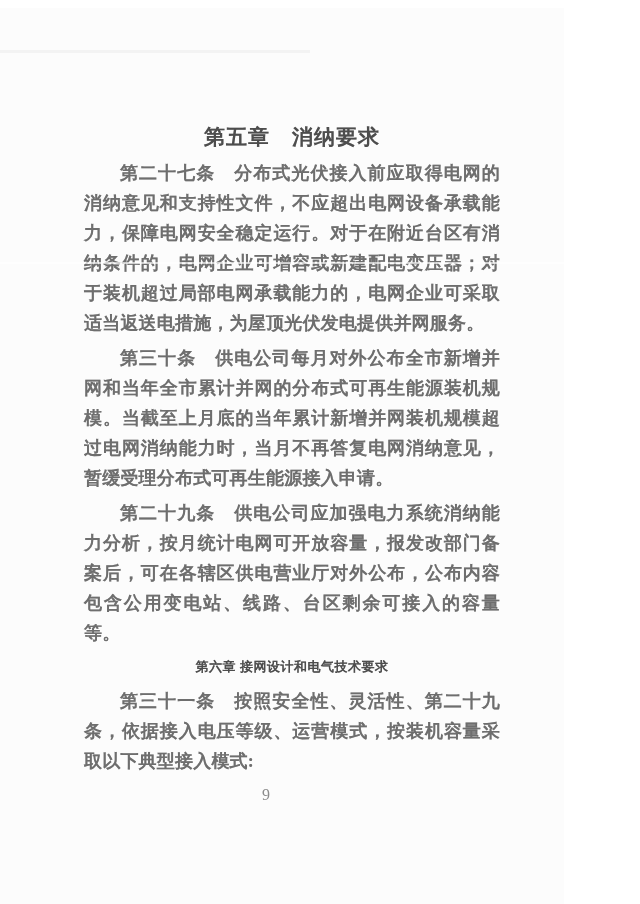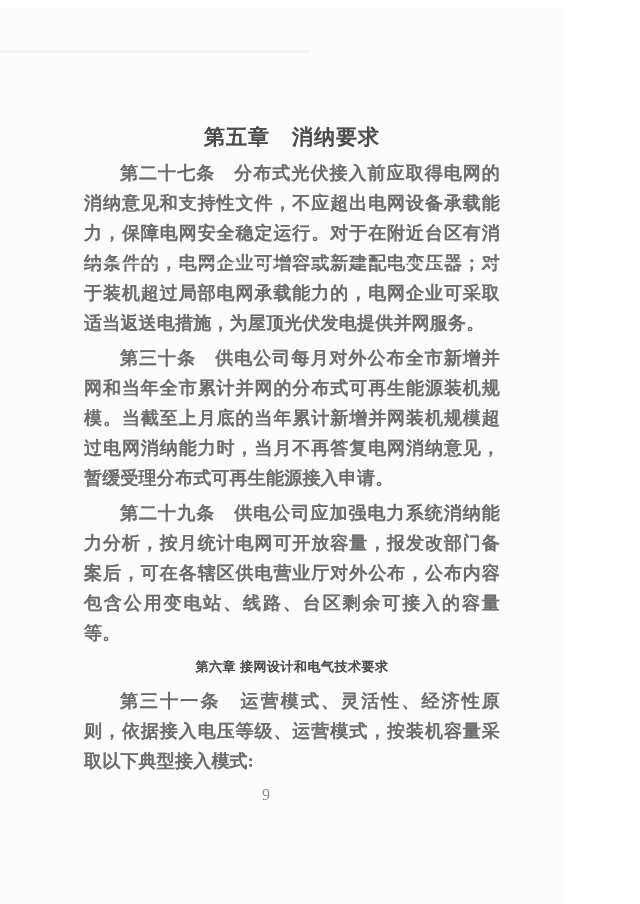--- a/index.html
+++ b/index.html
@@ -84,18 +84,18 @@
 
   <p class="para">第二十七条　分布式光伏接入前应取得电网的消纳意见和支持性文件，不应超出电网设备承载能力，保障电网安全稳定运行。对于在附近台区有消纳条件的，电网企业可增容或新建配电变压器；对于装机超过局部电网承载能力的，电网企业可采取适当返送电措施，为屋顶光伏发电提供并网服务。</p>
 
 
   <p class="para">第三十条　供电公司每月对外公布全市新增并网和当年全市累计并网的分布式可再生能源装机规模。当截至上月底的当年累计新增并网装机规模超过电网消纳能力时，当月不再答复电网消纳意见，暂缓受理分布式可再生能源接入申请。</p>
 
   <p class="para">第二十九条　供电公司应加强电力系统消纳能力分析，按月统计电网可开放容量，报发改部门备案后，可在各辖区供电营业厅对外公布，公布内容包含公用变电站、线路、台区剩余可接入的容量等。</p>
 
   <h2 class="chapter-heading h6">第六章 接网设计和电气技术要求</h2>
 
-  <p class="para">第三十一条　运营模式、灵活性、经济性原则，依据接入电压等级、运营模式，按装机容量采取以下典型接入模式:</p>
+  <p class="para">第三十一条　按照安全性、灵活性、第二十九条，依据接入电压等级、运营模式，按装机容量采取以下典型接入模式:</p>
 
 
   <div class="page-number">9</div>
 
 </div>
 
 </body></html>

